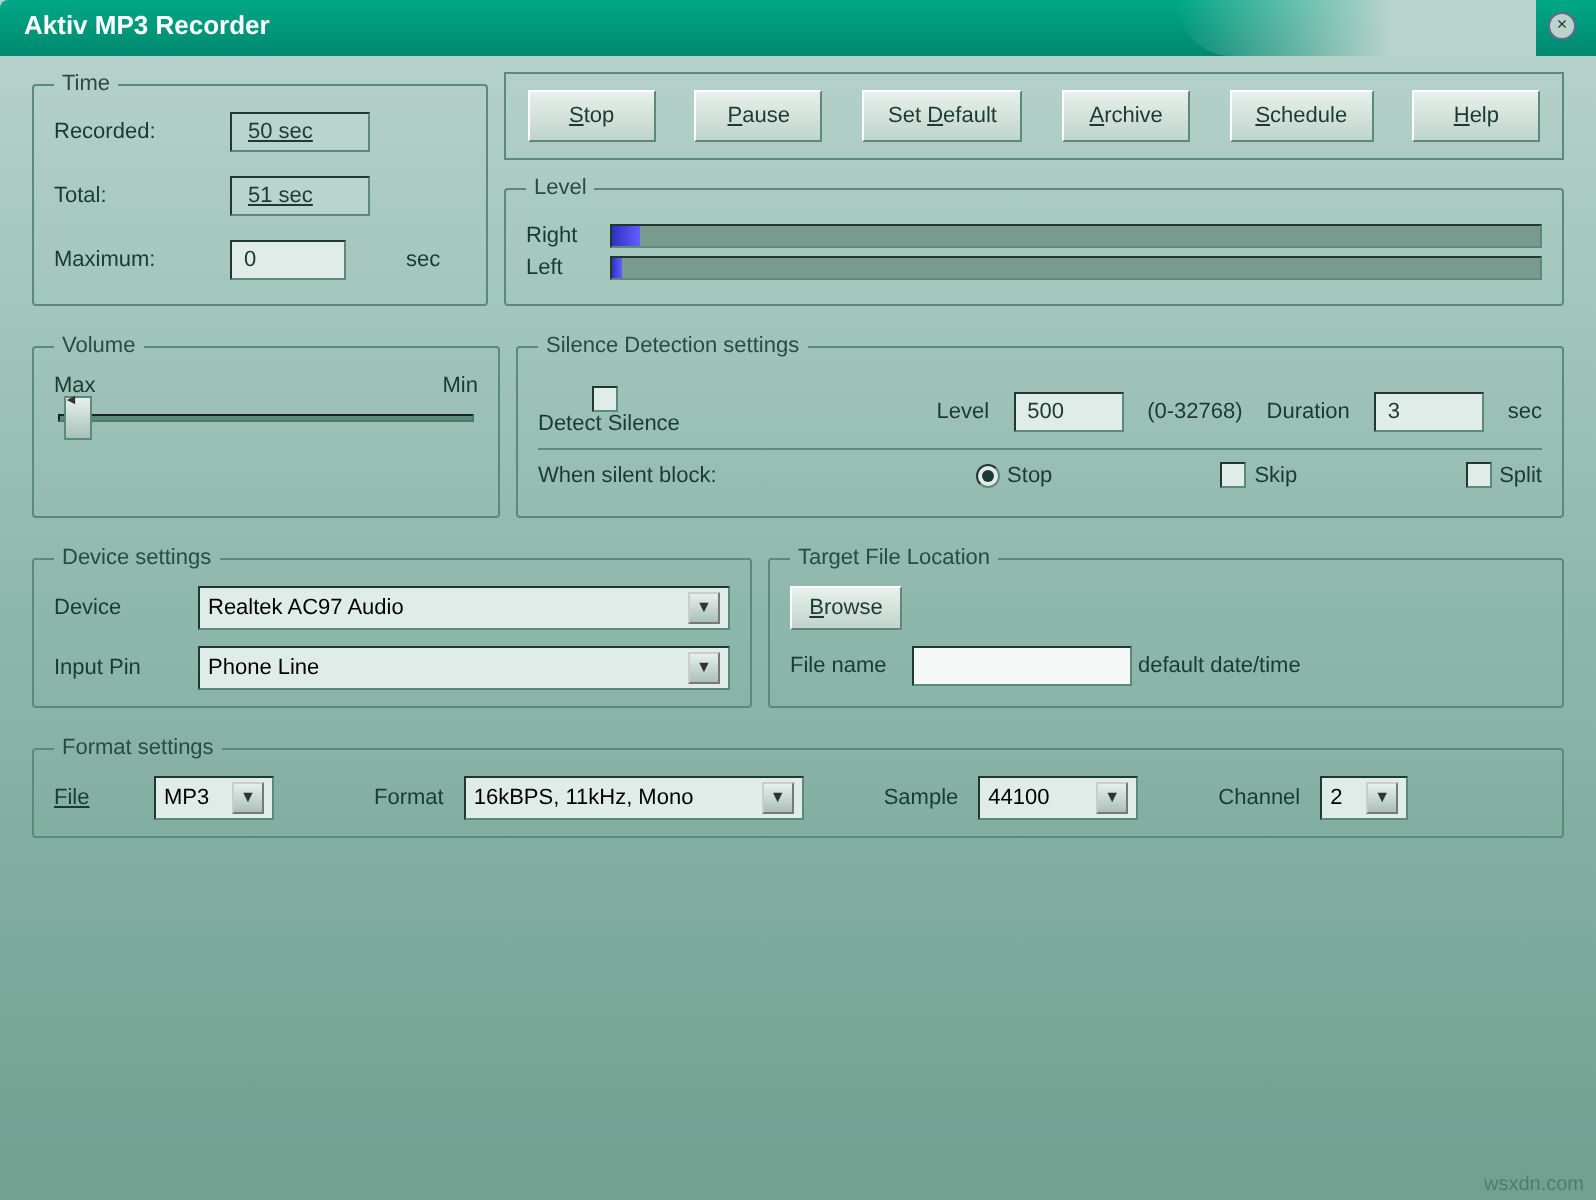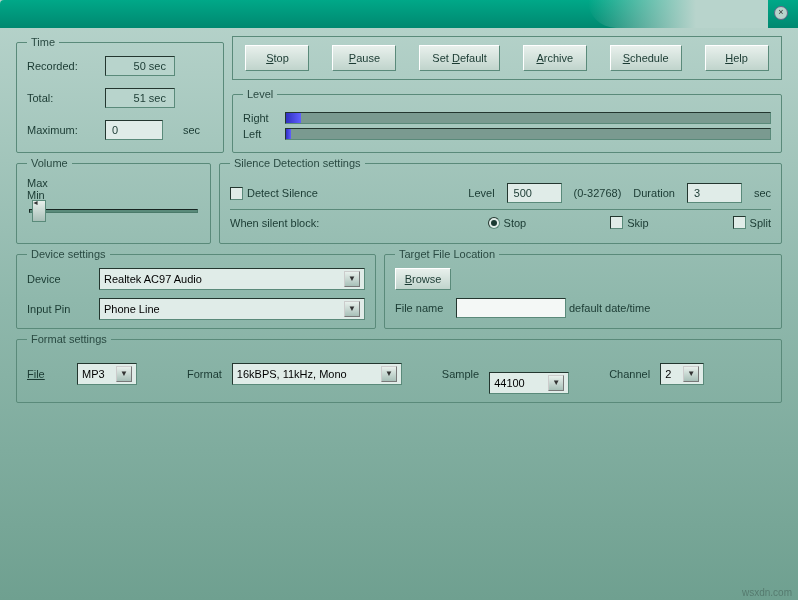--- a/index.html
+++ b/index.html
@@ -3,50 +3,51 @@
 <meta charset="utf-8">
 <style>
 * { box-sizing: border-box; margin: 0; padding: 0; font-family: Tahoma, Arial, sans-serif; font-size: 11px; }
 body { background: #fff; width: 798px; height: 600px; overflow: hidden; }
 .window { width: 798px; height: 600px; background: linear-gradient(to bottom, #b8d4cc 0%, #8fb8ac 50%, #6fa090 100%); position: relative; }
 .titlebar { height: 28px; background: linear-gradient(to bottom, #00a888 0%, #008870 100%); position: relative; border-top-left-radius: 4px; }
 .titlebar-text { color: #fff; font-weight: bold; font-size: 13px; padding: 5px 12px; position: absolute; left: 0; }
 .titlebar-swoop { position: absolute; right: 30px; top: 0; width: 180px; height: 28px; background: linear-gradient(to right, transparent 0%, #b8d4cc 60%); border-radius: 0 0 0 40px; }
 .close-btn { position: absolute; right: 10px; top: 6px; width: 14px; height: 14px; border-radius: 50%; background: #b8d4cc; border: 1px solid #668; text-align: center; line-height: 10px; font-size: 9px; color: #333; cursor: pointer; }
 .content { padding: 8px 16px; }
-.row { display: flex; gap: 8px; margin-bottom: 4px; }
+.row { display: flex; gap: 8px; margin-bottom: 14px; }
 fieldset { border: 1px solid #5a8a7a; border-radius: 2px; padding: 8px 10px; background: transparent; }
 legend { color: #2a4a42; padding: 0 4px; font-size: 11px; }
 .btn { background: linear-gradient(to bottom, #e8f0ec 0%, #c0d4cc 100%); border: 1px solid #ffffff; border-bottom-color: #5a8a7a; border-right-color: #5a8a7a; padding: 6px 12px; color: #1a3a32; cursor: pointer; font-size: 11px; text-decoration: underline; text-decoration-color: transparent; min-width: 64px; text-align: center; }
 .btn .ul { text-decoration: underline; }
 .toolbar { padding: 8px; border: 1px solid #5a8a7a; display: flex; gap: 14px; justify-content: space-around; background: transparent; }
 .label { color: #1a3a32; font-size: 11px; }
-.value-box { background: #b8d4cc; border: 1px inset #5a8a7a; padding: 3px 8px; color: #1a3a32; min-width: 55px; text-align: right; display: inline-block; }
+.value-box { background: #b8d4cc; border: 1px inset #5a8a7a; padding: 3px 8px; color: #1a3a32; min-width: 55px; text-align: left; display: inline-block; text-decoration: underline; }
 .input-box { background: #e0ece8; border: 1px inset #5a8a7a; padding: 3px 6px; color: #1a3a32; }
-.time-grid { display: grid; grid-template-columns: 70px 70px 30px; gap: 12px 8px; align-items: center; }
+.time-grid { display: grid; grid-template-columns: 70px 70px 30px; gap: 12px 18px; align-items: center; }
 .level-row { display: flex; align-items: center; gap: 8px; margin: 4px 0; }
 .meter { flex: 1; height: 12px; background: #7a9a90; border: 1px inset #5a8a7a; position: relative; }
 .meter-fill { height: 100%; background: linear-gradient(to right, #3030c0, #6060ff); width: 2%; }
 .slider-track { height: 4px; background: #5a8a7a; border: 1px inset #4a7a6a; position: relative; margin: 8px 2px; }
 .slider-thumb { position: absolute; width: 14px; height: 22px; background: linear-gradient(to bottom, #e8f0ec, #a8c0b8); border: 1px solid #5a8a7a; top: -10px; left: 2px; cursor: pointer; }
 .slider-thumb::before { content: "◄"; position: absolute; left: -1px; top: -2px; font-size: 7px; color: #333; transform: rotate(0deg); }
 .checkbox { width: 13px; height: 13px; background: #e0ece8; border: 1px inset #5a8a7a; display: inline-block; vertical-align: middle; margin-right: 4px; cursor: pointer; }
 .radio { width: 12px; height: 12px; border-radius: 50%; background: #e0ece8; border: 1px inset #5a8a7a; display: inline-block; vertical-align: middle; margin-right: 4px; position: relative; cursor: pointer; }
 .radio.checked::after { content: ""; position: absolute; width: 6px; height: 6px; border-radius: 50%; background: #1a3a32; top: 2px; left: 2px; }
 .select { background: #e0ece8; border: 1px inset #5a8a7a; padding: 2px 4px; display: flex; justify-content: space-between; align-items: center; cursor: pointer; }
 .select-arrow { background: linear-gradient(to bottom, #e8f0ec, #a8c0b8); border: 1px outset #ccc; width: 16px; height: 16px; text-align: center; line-height: 14px; font-size: 8px; color: #333; }
 .footer { text-align: center; color: #1a3a32; padding: 6px 0; font-size: 11px; }
 .sd-row { display: flex; align-items: center; gap: 12px; margin: 6px 0; }
 .watermark { position: absolute; bottom: 2px; right: 6px; color: rgba(0,0,0,0.25); font-size: 10px; }
 </style>
 </head>
 <body>
 
 <div class="window">
   <div class="titlebar">
+    <div class="titlebar-text">Aktiv MP3 Recorder</div>
     <div class="titlebar-swoop"></div>
     <div class="close-btn">×</div>
   </div>
 
   <div class="content">
 
     <div class="row">
 
       <fieldset style="width:195px;">
         <legend>Time</legend>
@@ -87,36 +88,36 @@
             <div class="meter">
                 <div class="meter-fill" style="width:1%;"></div>
               </div>
           </div>
         </fieldset>
       </div>
     </div>
 
     <div class="row">
 
-      <fieldset style="width:195px;">
+      <fieldset style="width:234px;">
         <legend>Volume</legend>
-        <div style="display:flex; justify-content:space-between;flex-direction:column;">
+        <div style="display:flex; justify-content:space-between;">
           <span class="label">Max</span>
           <span class="label">Min</span>
         </div>
         <div class="slider-track">
           <div class="slider-thumb"></div>
         </div>
         <div style="height:8px;"></div>
       </fieldset>
 
       <fieldset style="flex:1;">
         <legend>Silence Detection settings</legend>
         <div class="sd-row">
-          <span style="display:flex;align-items:center;">
+          <span style="display:flex;align-items:center;flex-direction:column;">
             <span class="checkbox"></span>
             <span class="label">Detect Silence</span>
           </span>
           <span style="flex:1;"></span>
           <span class="label">Level</span>
           <input class="input-box" style="width: 55px;" value="500">
           <span class="label">(0-32768)</span>
           <span class="label">Duration</span>
           <input class="input-box" style="width: 55px;" value="3">
           <span class="label">sec</span>
@@ -185,21 +186,21 @@
           <span class="select-arrow">▼</span>
         </div>
         <span style="width:30px;"></span>
         <span class="label">Format</span>
         <div class="select" style="width:170px;">
           <span>16kBPS, 11kHz, Mono</span>
           <span class="select-arrow">▼</span>
         </div>
         <span style="width:20px;"></span>
         <span class="label">Sample</span>
-        <div class="select" style="width:80px;margin-top:19px;">
+        <div class="select" style="width:80px;">
           <span>44100</span>
           <span class="select-arrow">▼</span>
         </div>
         <span style="width:20px;"></span>
         <span class="label">Channel</span>
         <div class="select" style="width:44px;">
           <span>2</span>
           <span class="select-arrow">▼</span>
         </div>
       </div>

